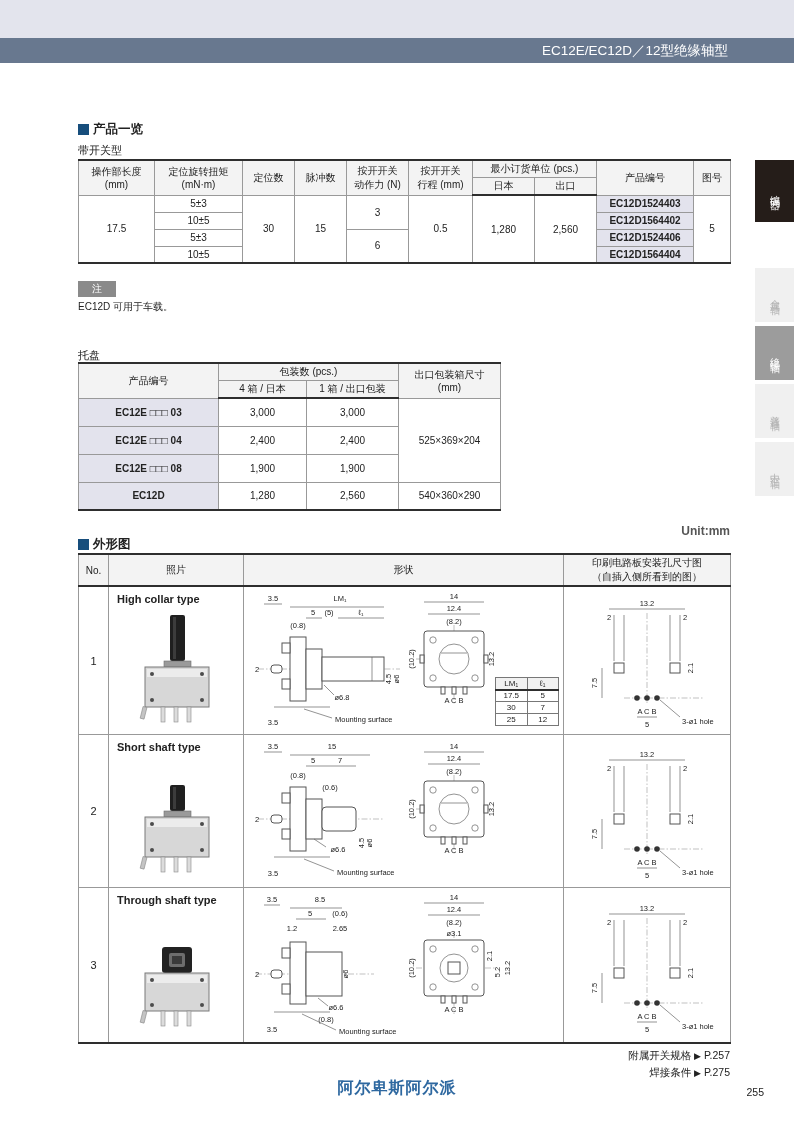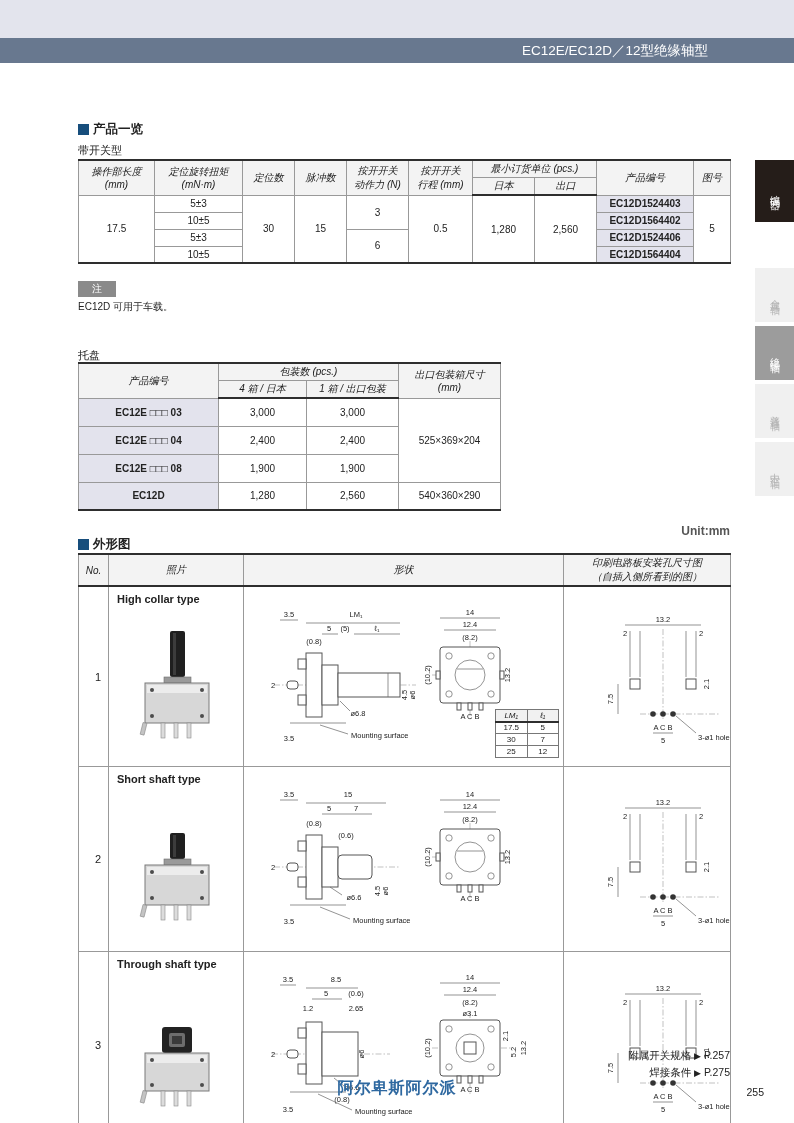--- a/index.html
+++ b/index.html
@@ -1,52 +1,52 @@
 <!DOCTYPE html>
 <html><head>
 <meta charset="utf-8">
 <style>
   * { box-sizing: border-box; }
   body { margin:0; background:#fff; font-family:"Liberation Sans","DejaVu Sans",sans-serif; color:#222; }
   .page { position:relative; width:794px; height:1123px; background:#fff; overflow:hidden; }
 
   .top-strip { position:absolute; left:0; top:0; width:794px; height:38px; background:#e3e4ed; }
   .banner { position:absolute; left:0; top:38px; width:794px; height:25px; background:#68788f; color:#fff;
-            font-size:13.5px; display:flex; align-items:center; justify-content:flex-end; padding-right:86px; }
+            font-size:13.5px; display:flex; align-items:center; justify-content:flex-end; padding-right:66px; }
 
   
   .vtab { position:absolute; right:0; width:39px; display:flex; align-items:center; justify-content:center;
           writing-mode:vertical-rl; text-orientation:upright; font-size:10px; letter-spacing:3px; }
   .vtab.dark  { top:160px; height:62px; background:#251d19; color:#fff; }
   .vtab.gray1 { top:268px; height:54px; background:#f0f0f0; color:#b3b3b3; }
   .vtab.active{ top:326px; height:54px; background:#9c9c9c; color:#fff; }
   .vtab.gray2 { top:384px; height:54px; background:#f0f0f0; color:#b3b3b3; }
   .vtab.gray3 { top:442px; height:54px; background:#f0f0f0; color:#b3b3b3; }
 
   .blk { position:absolute; left:78px; width:652px; }
   .sec-h { display:flex; align-items:center; gap:4px; font-size:12.5px; font-weight:bold; }
   .sq { width:11px; height:11px; background:#174e7c; flex:0 0 auto; }
   .sub-h { font-size:11px; }
 
   table { border-collapse:collapse; table-layout:fixed; font-size:10px; text-align:center; }
   th, td { border:1px solid #999; padding:1px 2px; font-weight:normal; vertical-align:middle; }
-  thead th { background:#f3f3f3;font-style:italic; }
+  thead th { background:#f3f3f3; }
   .t1, .t2, .t3 { border-top:2px solid #2e2e2e; border-bottom:2px solid #2e2e2e; }
   .t1 thead tr:last-child th, .t2 thead tr:last-child th, .t3 thead th { border-bottom:2px solid #2e2e2e; }
   .t1 tbody td { height:17px; }
   .pn { background:#e3e3ed; font-weight:bold; }
   .t2 tbody td { height:28px; }
   .t2 .pn { font-weight:bold; }
 
   .note-badge { display:inline-block; background:#8a8a8a; color:#fff; font-size:10px; padding:1px 14px; }
   .note-text { font-size:10px; margin-top:3px; }
 
   .unit { position:absolute; right:0; top:-12px; font-size:12px; color:#555; }
 
-  .t3 td { padding:16px; }
+  .t3 td { padding:0; }
   .t3 .row-cell { position:relative; }
   .type-label { position:absolute; left:8px; top:6px; font-size:11px; font-weight:bold; white-space:nowrap; }
   .no-cell { font-size:11px; }
   .photo-wrap { display:flex; justify-content:center; align-items:center; height:100%; padding-top:18px; }
 
   svg .ln  { stroke:#666; stroke-width:0.7; fill:none; }
   svg .bd  { stroke:#555; stroke-width:1; fill:#fff; }
   svg .cl  { stroke:#999; stroke-width:0.6; fill:none; stroke-dasharray:6 2 1.5 2; }
   svg .dim  { font-size:7.5px; fill:#222; text-anchor:middle; }
   svg .dims { font-size:7.5px; fill:#222; text-anchor:start; }

